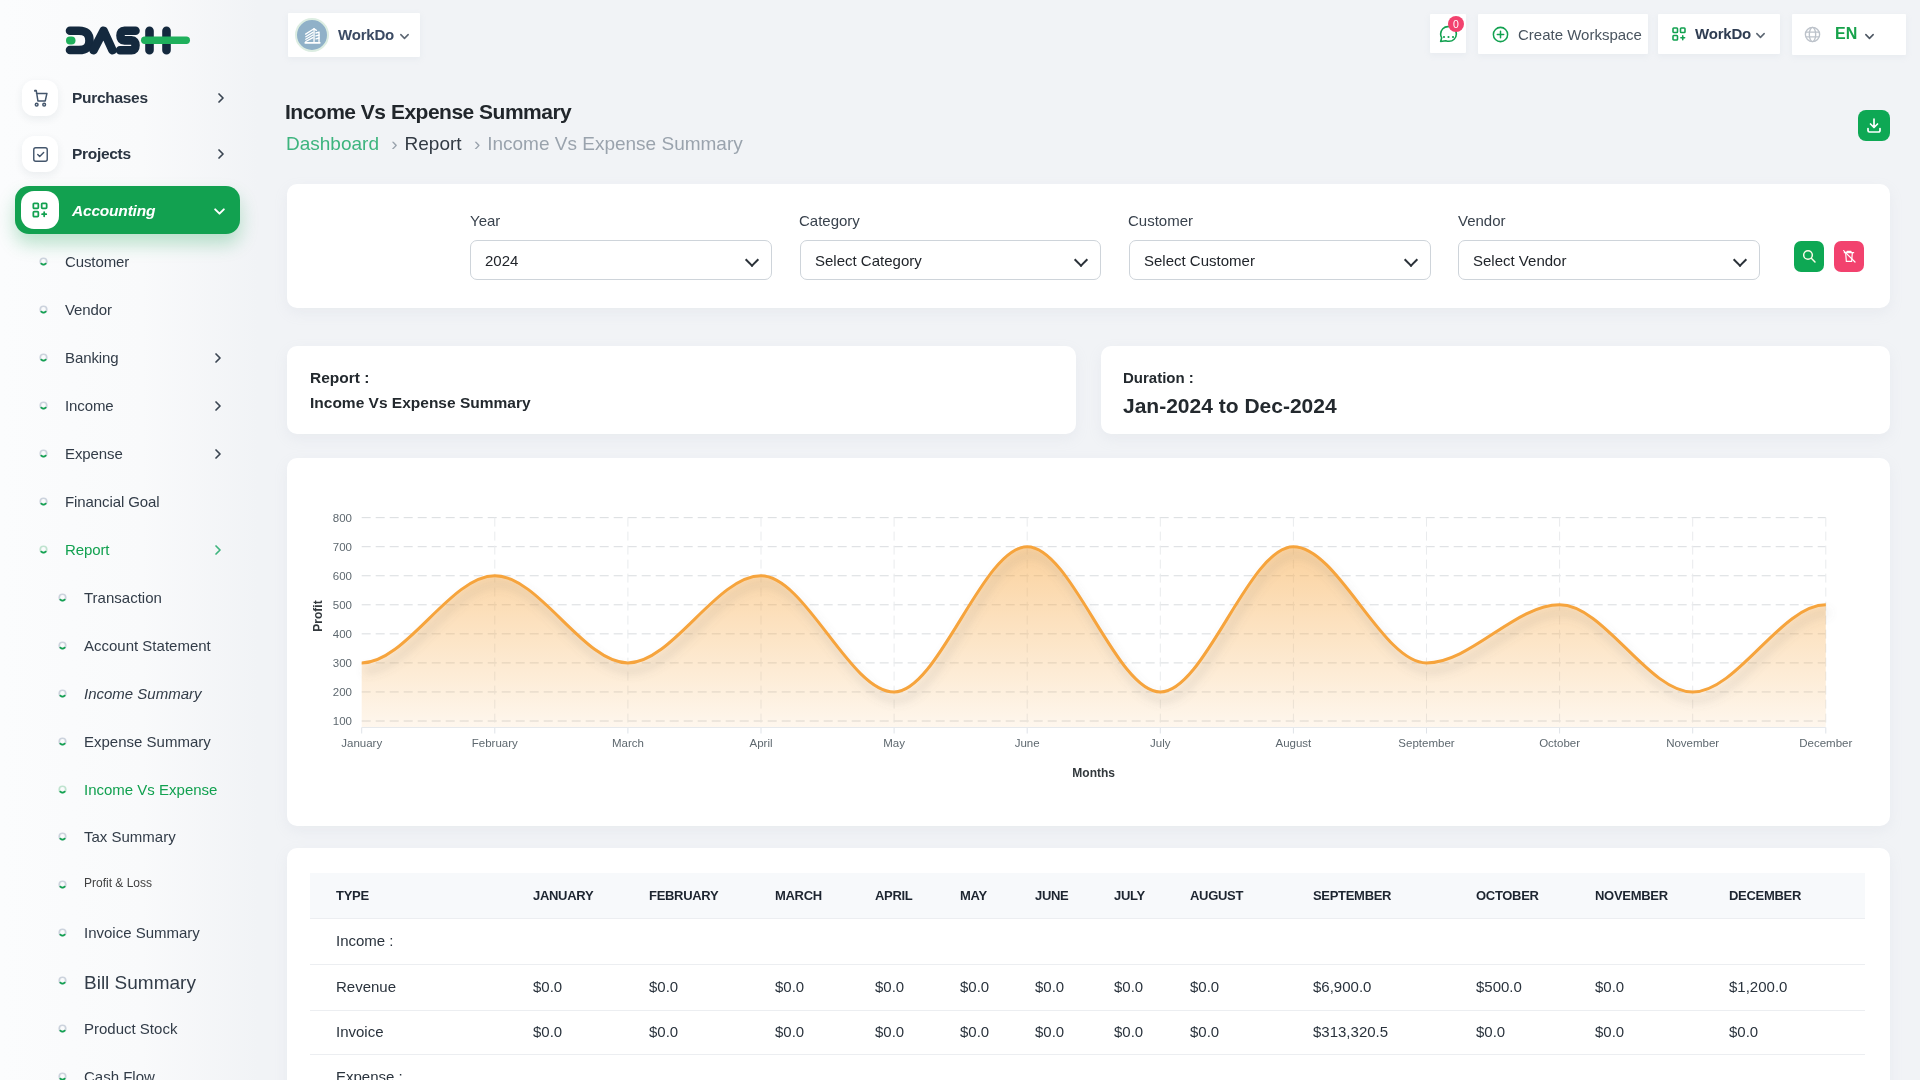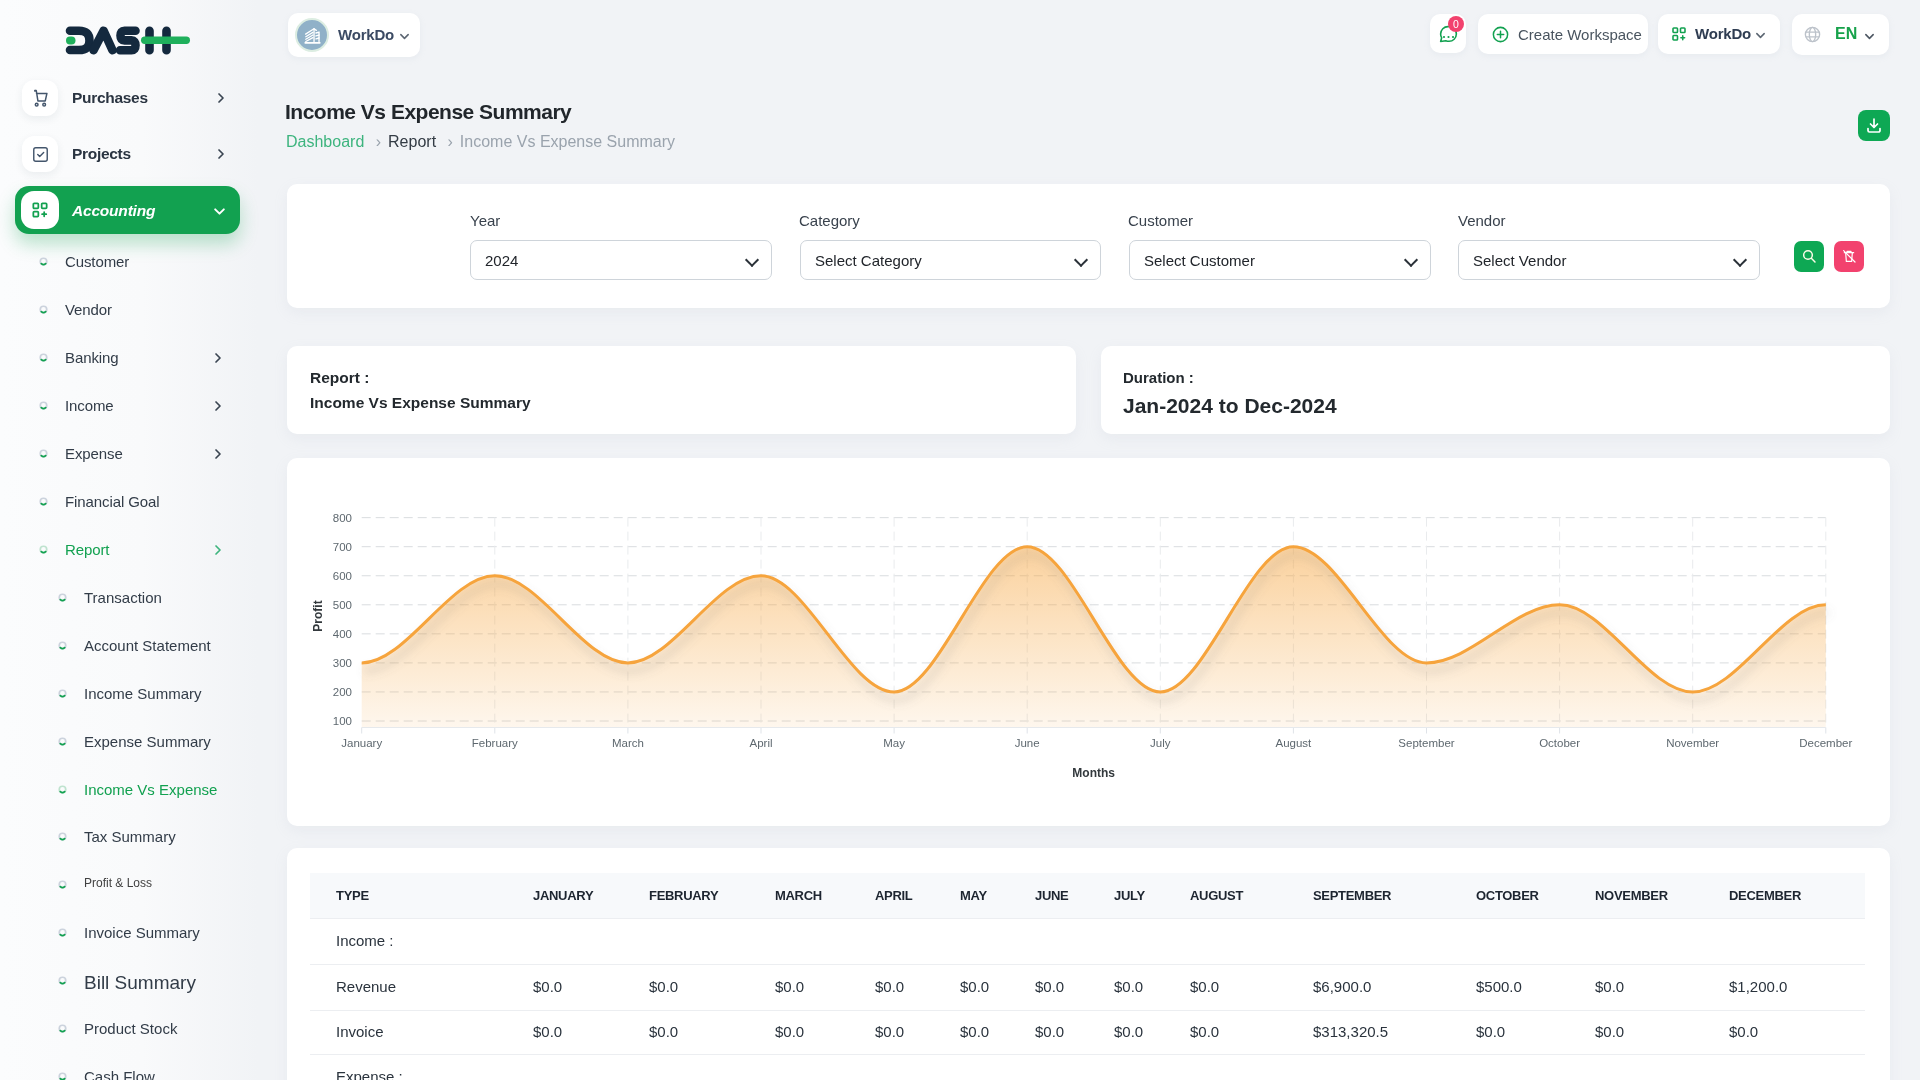--- a/index.html
+++ b/index.html
@@ -12,21 +12,21 @@
     background:linear-gradient(90deg,#fbfcfd 0%,#f9fafb 55%,#f1f3f6 100%); }
   .l1text { font-size:15.5px; font-weight:700; color:#2a3441; letter-spacing:-0.3px;}
   .l2text { font-size:15px; color:#323c48; letter-spacing:-0.1px; }
   .iconbox { position:absolute; left:22px; width:36px; height:36px; background:#fff; border-radius:12px;
      box-shadow:0 3px 8px rgba(40,60,80,0.08); display:flex; align-items:center; justify-content:center; }
   .chev { position:absolute; }
   .ring { position:absolute; width:9px; height:9px; }
 
   
   .card { position:absolute; background:#fff; border-radius:10px; box-shadow:0 5px 14px rgba(169,184,200,0.12); }
-  .chip { position:absolute; background:#fff; border-radius:10px; box-shadow:0 2px 6px rgba(169,184,200,0.13); display:flex; align-items:center; }
+  .chip { position:absolute; background:#fff; border-radius:1px; box-shadow:0 2px 6px rgba(169,184,200,0.13); display:flex; align-items:center; }
   .sel { position:absolute; height:40px; border:1px solid #ced4da; border-radius:7px; font-size:15px;
      color:#21252b; padding:0 14px; display:flex; align-items:center; }
   .sel:after { content:""; position:absolute; right:14px; top:15px; width:8px; height:8px;
      border-right:2px solid #2a3138; border-bottom:2px solid #2a3138; transform:rotate(45deg); margin-top:-1px; }
   .flabel { position:absolute; font-size:15px; color:#39424d; }
 
   
   .th { position:absolute; font-size:13px; font-weight:700; color:#1d2530; letter-spacing:-0.3px; }
   .td { position:absolute; font-size:15px; color:#2a333d; }
   .rowline { position:absolute; left:310px; width:1555px; height:1px; background:#eceef1; }
@@ -140,21 +140,21 @@
     <div class="abs" style="left:84px;top:589px;font-size:15px;color:#323c48;">Transaction</div>
     <svg class="ring" style="left:58px;top:641px;" width="10" height="10" viewBox="0 0 10 10">
       <circle cx="5" cy="5" r="3.6" fill="none" stroke="#ccd3dd" stroke-width="1.9"></circle>
       <path d="M2.6 7.4 A3.6 3.6 0 0 0 7.4 7.4" fill="none" stroke="#12a150" stroke-width="1.9" stroke-linecap="round"></path>
     </svg>
     <div class="abs" style="left:84px;top:637px;font-size:15px;color:#323c48;">Account Statement</div>
     <svg class="ring" style="left:58px;top:689px;" width="10" height="10" viewBox="0 0 10 10">
       <circle cx="5" cy="5" r="3.6" fill="none" stroke="#ccd3dd" stroke-width="1.9"></circle>
       <path d="M2.6 7.4 A3.6 3.6 0 0 0 7.4 7.4" fill="none" stroke="#12a150" stroke-width="1.9" stroke-linecap="round"></path>
     </svg>
-    <div class="abs" style="left:84px;top:685px;font-size:15px;color:#323c48;">Income Summary</div>
+    <div class="abs" style="left:84px;top:685px;font-size:15px;color:#323c48;font-style:italic;">Income Summary</div>
     <svg class="ring" style="left:58px;top:737px;" width="10" height="10" viewBox="0 0 10 10">
       <circle cx="5" cy="5" r="3.6" fill="none" stroke="#ccd3dd" stroke-width="1.9"></circle>
       <path d="M2.6 7.4 A3.6 3.6 0 0 0 7.4 7.4" fill="none" stroke="#12a150" stroke-width="1.9" stroke-linecap="round"></path>
     </svg>
     <div class="abs" style="left:84px;top:733px;font-size:15px;color:#323c48;">Expense Summary</div>
     <svg class="ring" style="left:58px;top:785px;" width="10" height="10" viewBox="0 0 10 10">
       <circle cx="5" cy="5" r="3.6" fill="none" stroke="#bfe3cf" stroke-width="1.9"></circle>
       <path d="M2.6 7.4 A3.6 3.6 0 0 0 7.4 7.4" fill="none" stroke="#12a150" stroke-width="1.9" stroke-linecap="round"></path>
     </svg>
     <div class="abs" style="left:84px;top:781px;font-size:15px;color:#12a150;">Income Vs Expense</div>
@@ -236,34 +236,34 @@
       <rect x="14" y="4" width="6" height="6" rx="1"></rect>
       <rect x="4" y="14" width="6" height="6" rx="1"></rect>
       <path d="M17 14.5v5M14.5 17h5"></path>
     </svg>
   <div style="position:absolute;left:37px;top:11px;font-size:15px;font-weight:700;letter-spacing:-0.2px;color:#2f3d52;">WorkDo</div>
   <svg style="position:absolute;left:97px;top:16px;" width="11" height="11" viewBox="0 0 12 12" fill="none" stroke="#5c6672" stroke-width="1.7" stroke-linecap="round" stroke-linejoin="round">
       <path d="M2 4l4 4 4-4"></path>
     </svg>
 </div>
 
-<div class="chip" style="left:1792px;top:14px;width:97px;height:41px;">
+<div class="chip" style="left:1792px;top:14px;width:114px;height:41px;">
   <svg style="position:absolute;left:11px;top:11px;" width="19" height="19" viewBox="0 0 24 24" fill="none" stroke="#bcc2ca" stroke-width="1.7">
       <circle cx="12" cy="12" r="9"></circle>
       <ellipse cx="12" cy="12" rx="4" ry="9"></ellipse>
       <path d="M3.6 9h16.8M3.6 15h16.8"></path>
     </svg>
   <div style="position:absolute;left:43px;top:11px;font-size:16px;font-weight:700;color:#17a24b;">EN</div>
   <svg style="position:absolute;left:72px;top:17px;" width="11" height="11" viewBox="0 0 12 12" fill="none" stroke="#4c5662" stroke-width="1.7" stroke-linecap="round" stroke-linejoin="round">
       <path d="M2 4l4 4 4-4"></path>
     </svg>
 </div>
 
 <div class="abs" style="left:285px;top:100px;font-size:21px;font-weight:700;letter-spacing:-0.5px;color:#21262b;">Income Vs Expense Summary</div>
-<div class="abs" style="left:286px;top:133px;font-size:16px;color:#3db47e;">Dashboard
+<div class="abs" style="left:286px;top:133px;font-size:19px;color:#3db47e;">Dashboard
   <span style="color:#9aa3ad;padding:0 7px;">›</span><span style="color:#333b44;">Report</span>
   <span style="color:#9aa3ad;padding:0 7px;">›</span><span style="color:#9aa3ad;">Income Vs Expense Summary</span>
 </div>
 
 <div class="abs" style="left:1858px;top:110px;width:32px;height:31px;background:#0ea854;border-radius:8px;">
   <svg style="position:absolute;left:8px;top:7px;" width="16" height="17" viewBox="0 0 16 17" fill="none" stroke="#fff" stroke-width="1.7" stroke-linecap="round" stroke-linejoin="round">
       <path d="M8 2v8M4.5 7L8 10.5 11.5 7"></path>
       <path d="M2 11.5v2A1.5 1.5 0 0 0 3.5 15h9a1.5 1.5 0 0 0 1.5-1.5v-2"></path>
     </svg>
 </div>

